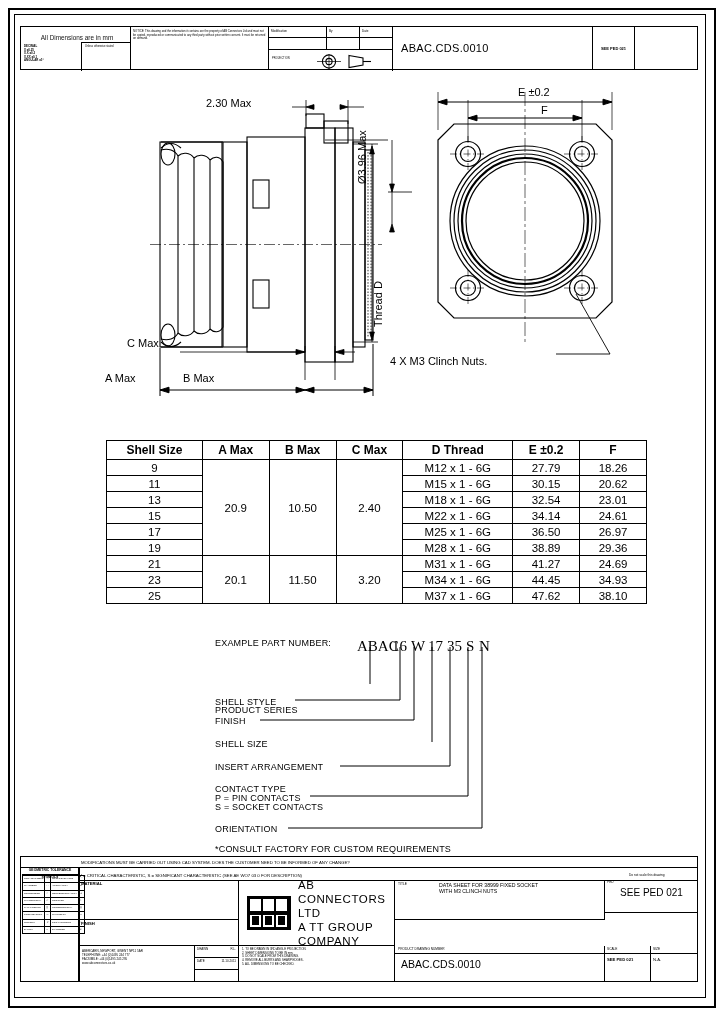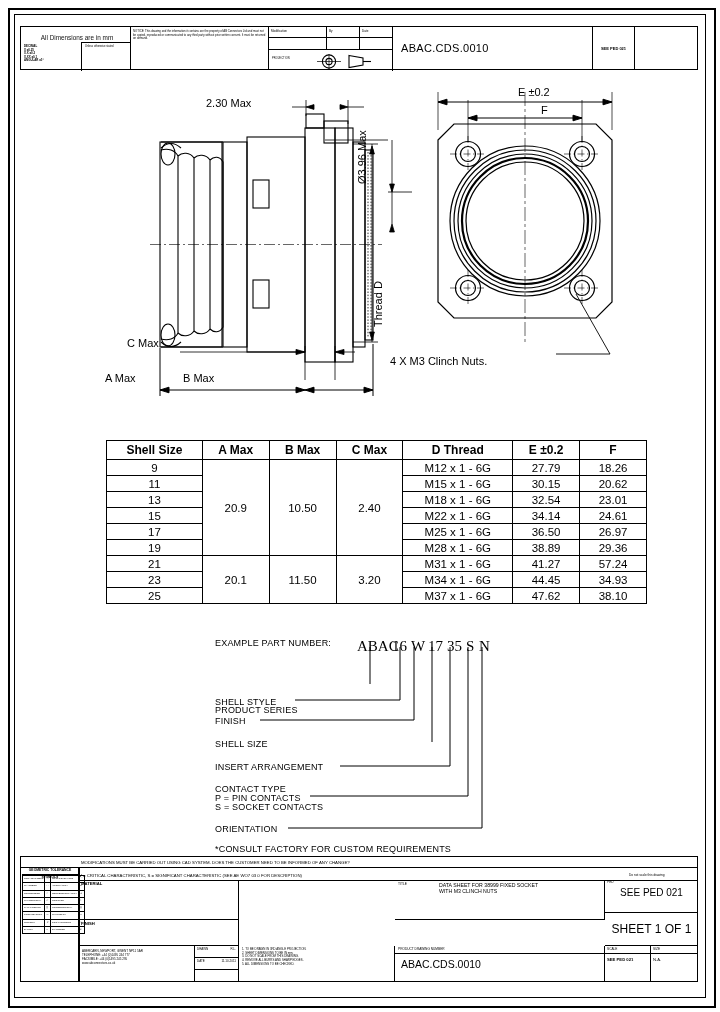--- a/index.html
+++ b/index.html
@@ -371,21 +371,21 @@
         <td>38.89</td>
         <td>29.36</td>
       </tr>
       <tr>
         <td>21</td>
         <td rowspan="3" style="vertical-align:middle">20.1</td>
         <td rowspan="3" style="vertical-align:middle">11.50</td>
         <td rowspan="3" style="vertical-align:middle">3.20</td>
         <td>M31 x 1 - 6G</td>
         <td>41.27</td>
-        <td>57.24</td>
+        <td>24.69</td>
       </tr>
       <tr>
         <td>23</td>
         <td>M34 x 1 - 6G</td>
         <td>44.45</td>
         <td>34.93</td>
       </tr>
       <tr>
         <td>25</td>
         <td>M37 x 1 - 6G</td>
@@ -523,33 +523,50 @@
         <span>DRAWN</span>
         <span style="float:right;">R.L.</span>
       </div>
       <div class="r">
         <span>DATE</span>
         <span style="float:right;">11.10.2011</span>
       </div>
       <div class="r" style="border-bottom:none"></div>
     </div>
 
+    <div class="logo-cell">
+      <div class="logo-mark">
+        <svg viewBox="0 0 44 34" width="44" height="34">
+          <rect x="0" y="0" width="44" height="34" fill="#000"></rect>
+          <rect x="3" y="3" width="11" height="12" fill="#fff"></rect>
+          <rect x="16" y="3" width="11" height="12" fill="#fff"></rect>
+          <rect x="29" y="3" width="11" height="12" fill="#fff"></rect>
+          <rect x="3" y="19" width="11" height="12" fill="#fff"></rect>
+          <rect x="16" y="19" width="11" height="12" fill="#fff"></rect>
+          <rect x="29" y="19" width="11" height="12" fill="#fff"></rect>
+          <rect x="5" y="20" width="7" height="9" fill="#000"></rect>
+          <rect x="18" y="20" width="7" height="9" fill="#000"></rect>
+          <rect x="31" y="20" width="7" height="9" fill="#000"></rect>
+        </svg>
+      </div>
+      <div class="logo-txt">
+        <div>AB CONNECTORS LTD</div>
+        <div>A TT GROUP COMPANY</div>
+      </div>
+    </div>
 
     <div class="title-cell">
       <div class="cap">TITLE</div>
       <div class="val">DATA SHEET FOR 38999 FIXED SOCKET</div>
       <div class="val" style="margin-top:0">WITH M3 CLINCH NUTS</div>
     </div>
 
     <div class="ped-cell">
       <div class="cap">PED</div>
       <div class="val">SEE PED 021</div>
-    </div>
-    <div class="sheet-cell">
-      <div class="val">SHEET 1  OF 1</div>
     </div>
 
     <div class="notes-cell">
       <p>1. TO BE DRAWN IN 3RD ANGLE PROJECTION.</p>
       <p>2. SHEET DIMENSIONS TO BE IN mm.</p>
       <p>3. DO NOT SCALE FROM THIS DRAWING.</p>
       <p>4. REMOVE ALL BURRS AND SHARP EDGES.</p>
       <p>5. ALL DIMENSIONS TO BE CHECKED.</p>
     </div>
 

